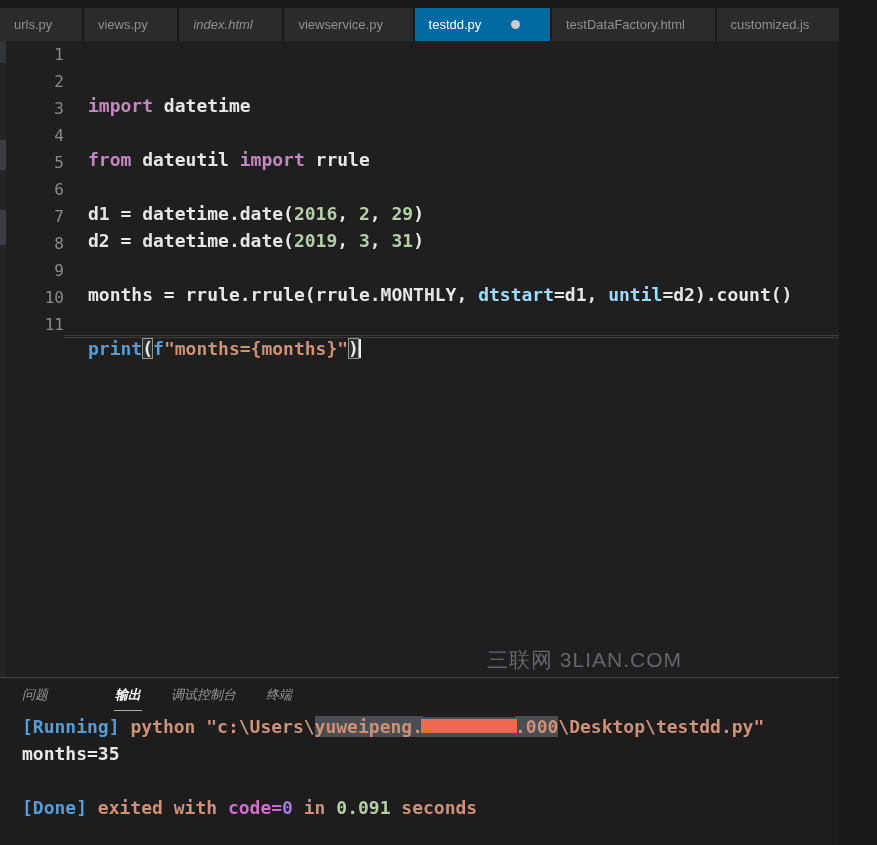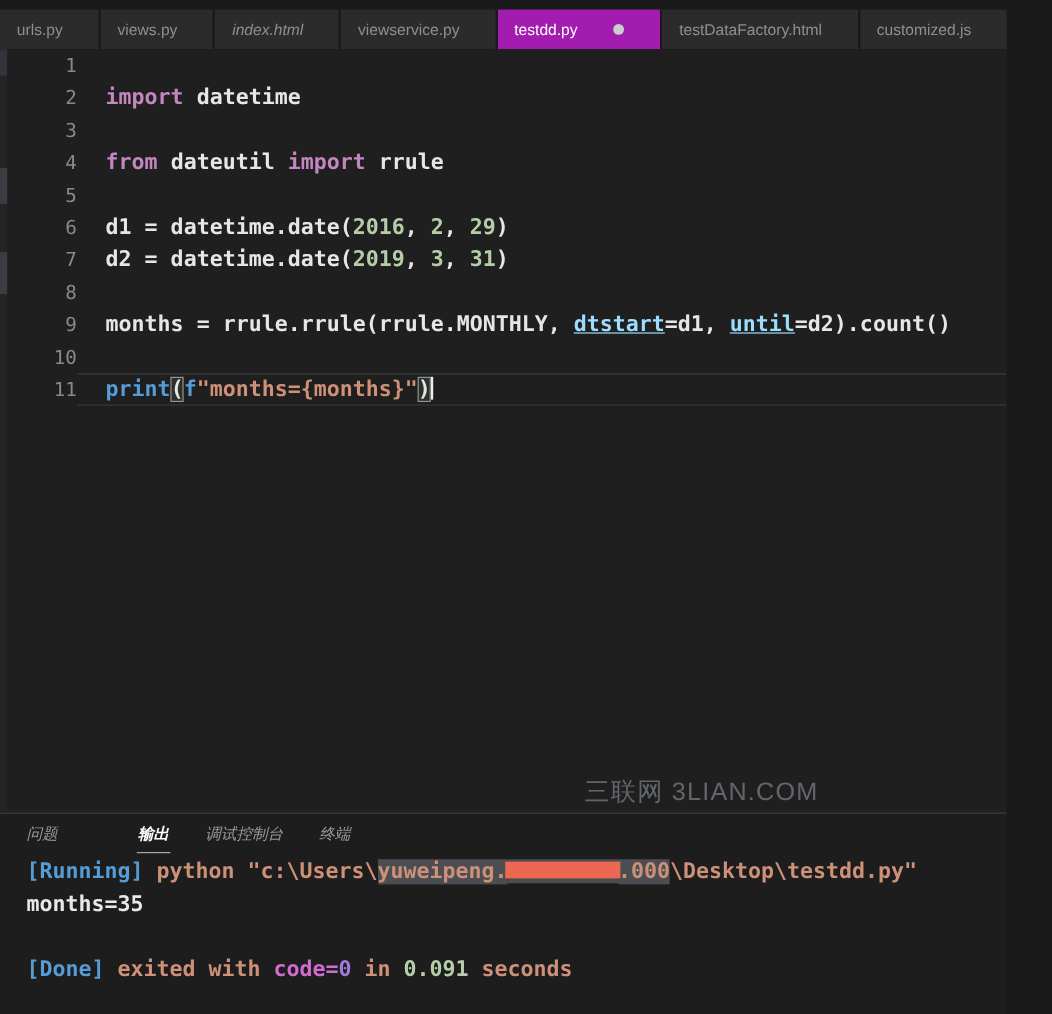--- a/index.html
+++ b/index.html
@@ -12,39 +12,39 @@
   .top-strip { height:8px; background:#191919; }
   .tab-bar { display:flex; height:33px; background:#191919; }
   .tab {
     flex:1 1 auto; display:flex; align-items:center;
     background:#2b2b2b; border-right:2px solid #191919;
     padding:0 14px; font-size:13px; color:#8f8f8f; cursor:pointer;
     white-space:nowrap; overflow:hidden;
   }
   .tab:last-child { border-right:none; }
   .tab.italic .tab-label { font-style:italic; }
-  .tab.active { background:#a21caf; color:#ffffff; }
+  .tab.active { background:#0369a1; color:#ffffff; }
   .dot { width:9px; height:9px; border-radius:50%; background:#cccccc; margin-left:30px; flex:none; }
   
   .editor { position:relative; height:636px; background:#1f1f1f; overflow:hidden; }
   .left-strip { position:absolute; left:0; top:0; width:6px; height:100%; background:#242424; }
   .left-strip .deco { position:absolute; left:0; width:6px; background:#3c3c42; }
   .deco.d1 { top:0;   height:22px; background:#33333a; }
   .deco.d2 { top:99px; height:30px; }
   .deco.d3 { top:169px; height:35px; }
   #code-lines { position:relative; font-family:"DejaVu Sans Mono", monospace; font-size:18px; font-weight:bold; }
   .code-line { display:flex; height:27px; line-height:27px; }
   .ln { flex:none; width:64px; text-align:right; color:#8a8a8a; font-size:16px; font-weight:normal; }
-  .code { flex:1 1 auto; padding-left:24px; white-space:pre; color:var(--plain); }
+  .code { flex:1 1 auto; padding-left:24px; white-space:pre; color:var(--plain);margin-top:24px; }
   .code-line.current .code { box-shadow: inset 0 1px 0 #3c3c3c, inset 0 -1px 0 #3c3c3c; }
   .seg.kw    { color:var(--kw); }
   .seg.pl    { color:var(--plain); }
   .seg.num   { color:var(--num); }
   .seg.fn    { color:var(--fn); }
-  .seg.param { color:var(--param);text-decoration:underline; }
+  .seg.param { color:var(--param); }
   .seg.str   { color:var(--str); }
   .seg.brk   { color:var(--plain); outline:1px solid #889988; outline-offset:-1px; background:rgba(130,150,130,.14); }
   .caret { display:inline-block; width:2px; height:19px; background:#eeeeee; vertical-align:-3px; }
   .watermark {
     position:absolute; left:487px; top:605px; font-size:21px; font-weight:300;
     color:#62666b; letter-spacing:1px; white-space:nowrap;
   }
   
   .panel { height:168px; background:#1d1d1d; border-top:1px solid #454545; }
   .panel-tabs { display:flex; gap:30px; align-items:center; height:33px; padding-left:22px;

